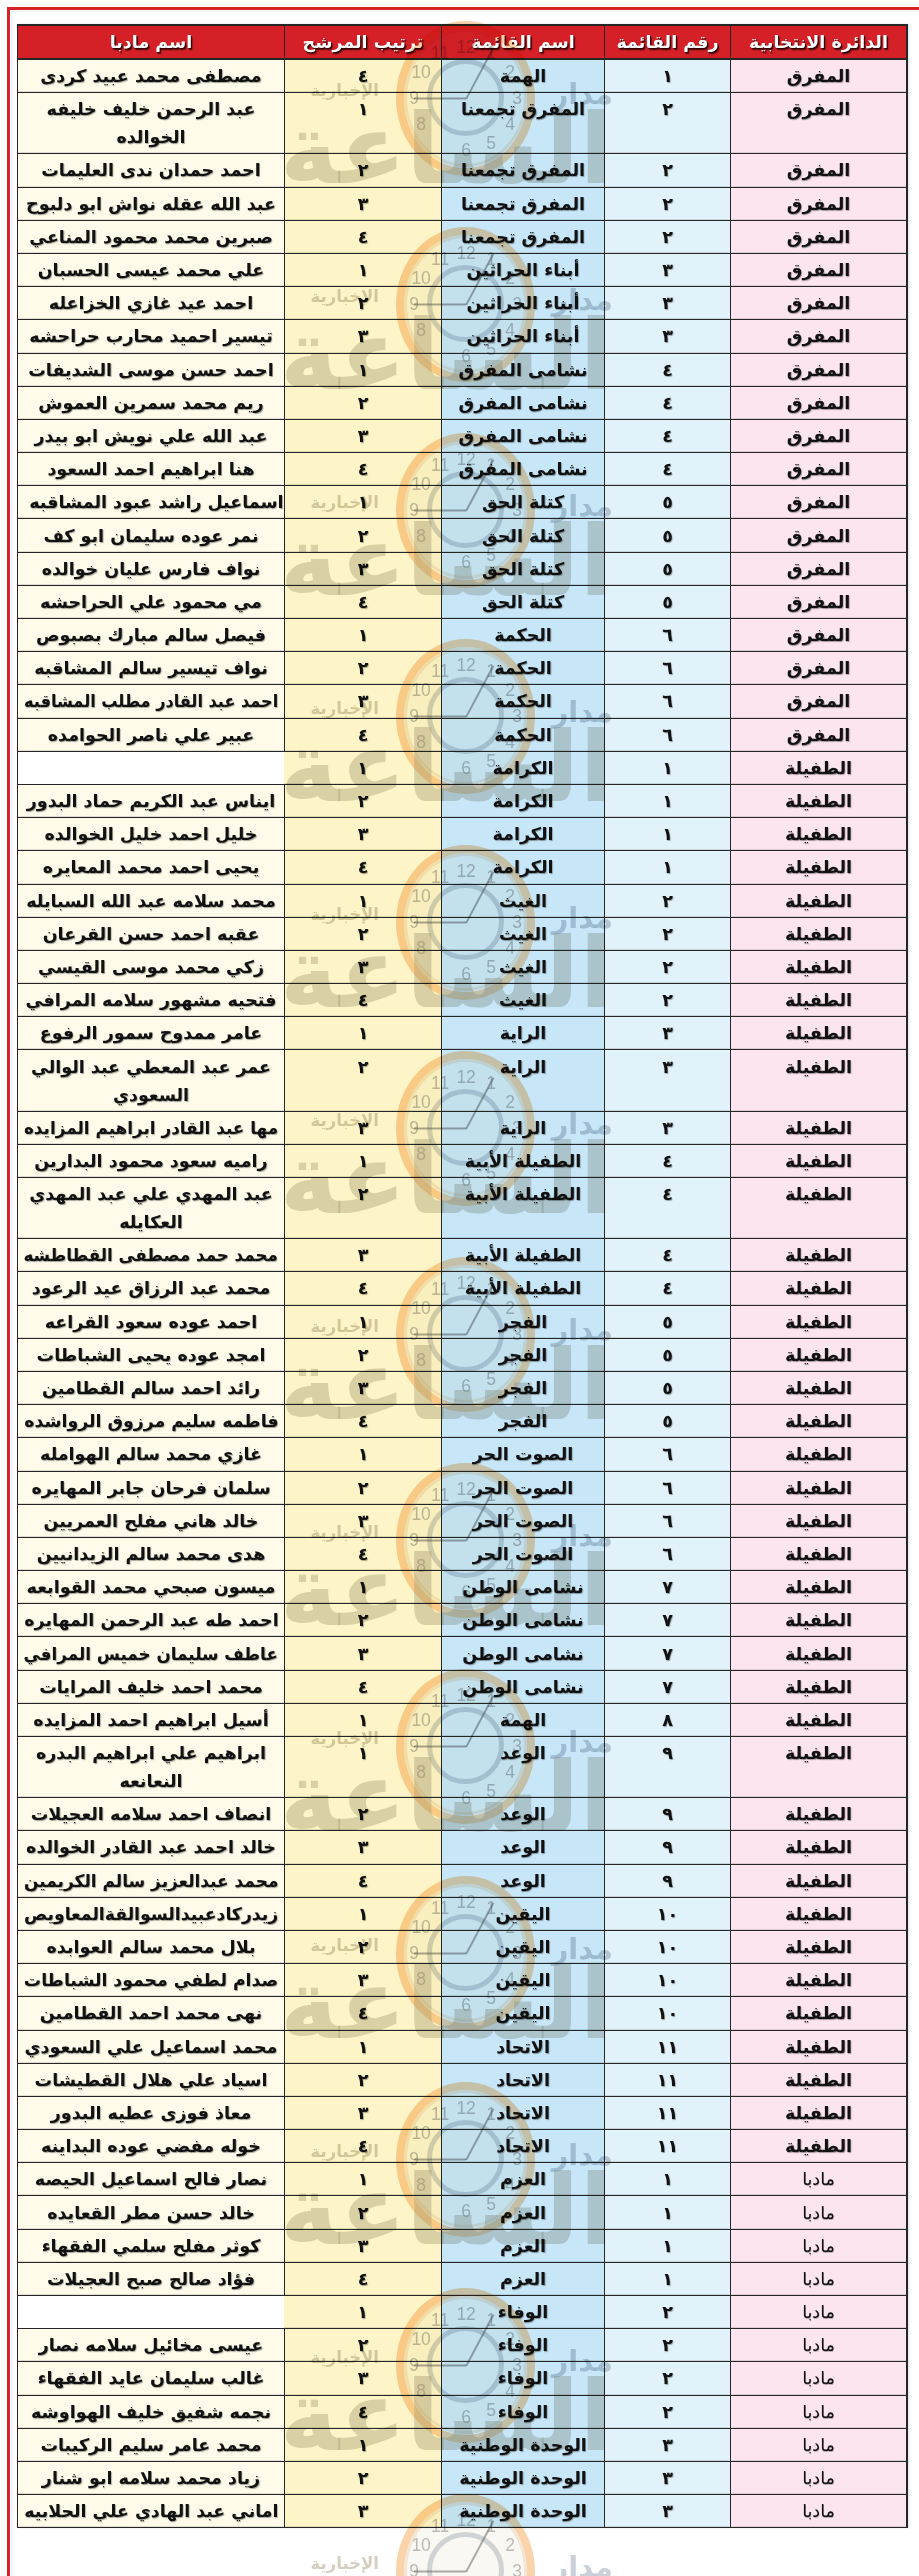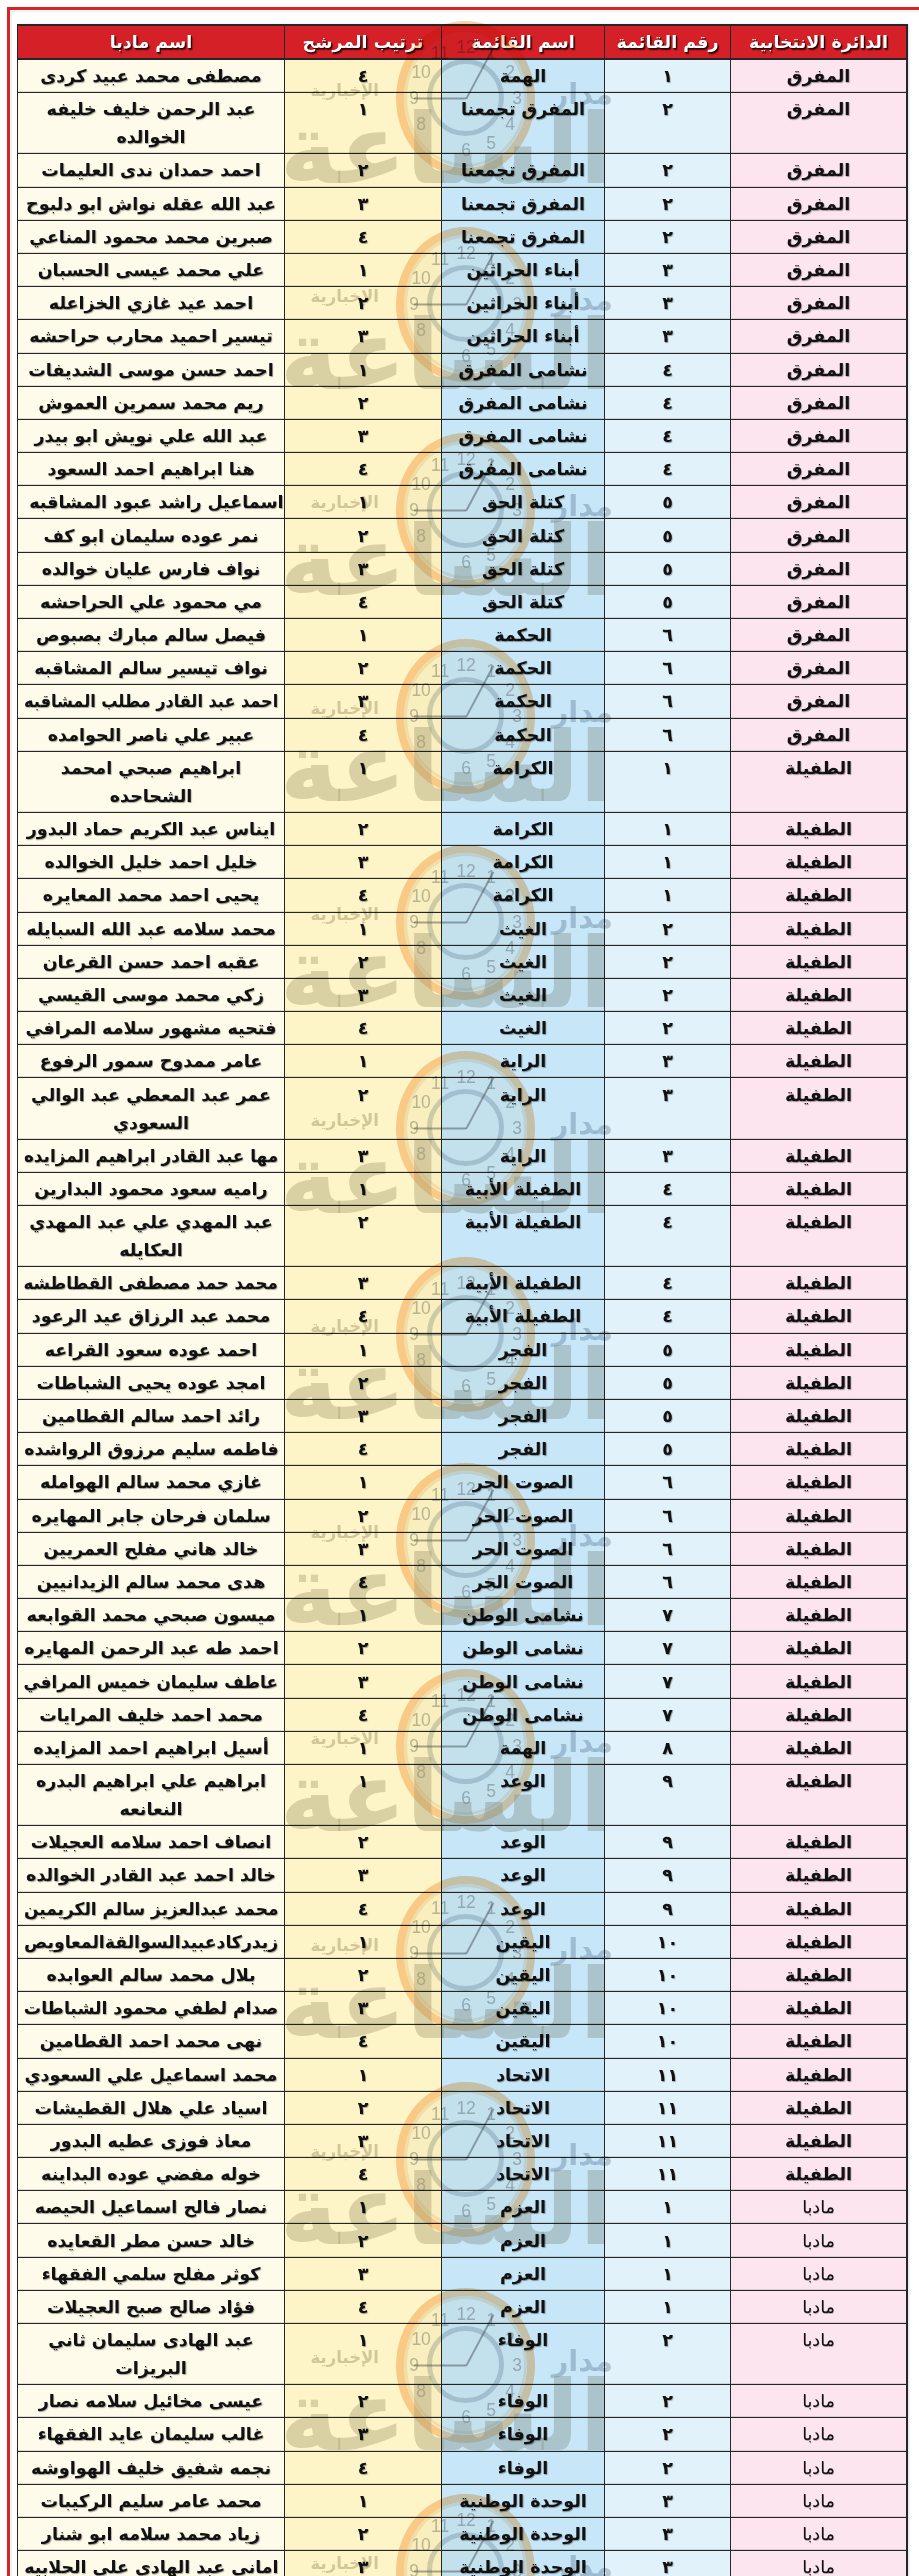--- a/index.html
+++ b/index.html
@@ -488,24 +488,20 @@
       </div>
       <div class="td c-listno">
         <span class="txt fit">١</span>
       </div>
       <div class="td c-listname">
         <span class="txt fit">الكرامة</span>
       </div>
       <div class="td c-order">
         <span class="txt fit">١</span>
       </div>
-      <div class="td c-name">
-        <span class="txt fit">ابراهيم صبحي امحمد
-الشحاحده</span>
-      </div>
     </div>
       <div class="tr" data-district="الطفيلة">
       <div class="td c-district">
         <span class="txt fit">الطفيلة</span>
       </div>
       <div class="td c-listno">
         <span class="txt fit">١</span>
       </div>
       <div class="td c-listname">
         <span class="txt fit">الكرامة</span>
@@ -1239,24 +1235,20 @@
         <span class="txt fit">مادبا</span>
       </div>
       <div class="td c-listno">
         <span class="txt fit">٢</span>
       </div>
       <div class="td c-listname">
         <span class="txt fit">الوفاء</span>
       </div>
       <div class="td c-order">
         <span class="txt fit">١</span>
-      </div>
-      <div class="td c-name">
-        <span class="txt fit">عبد الهادى سليمان ثاني
-البريزات</span>
       </div>
     </div>
       <div class="tr" data-district="مادبا">
       <div class="td c-district">
         <span class="txt fit">مادبا</span>
       </div>
       <div class="td c-listno">
         <span class="txt fit">٢</span>
       </div>
       <div class="td c-listname">

